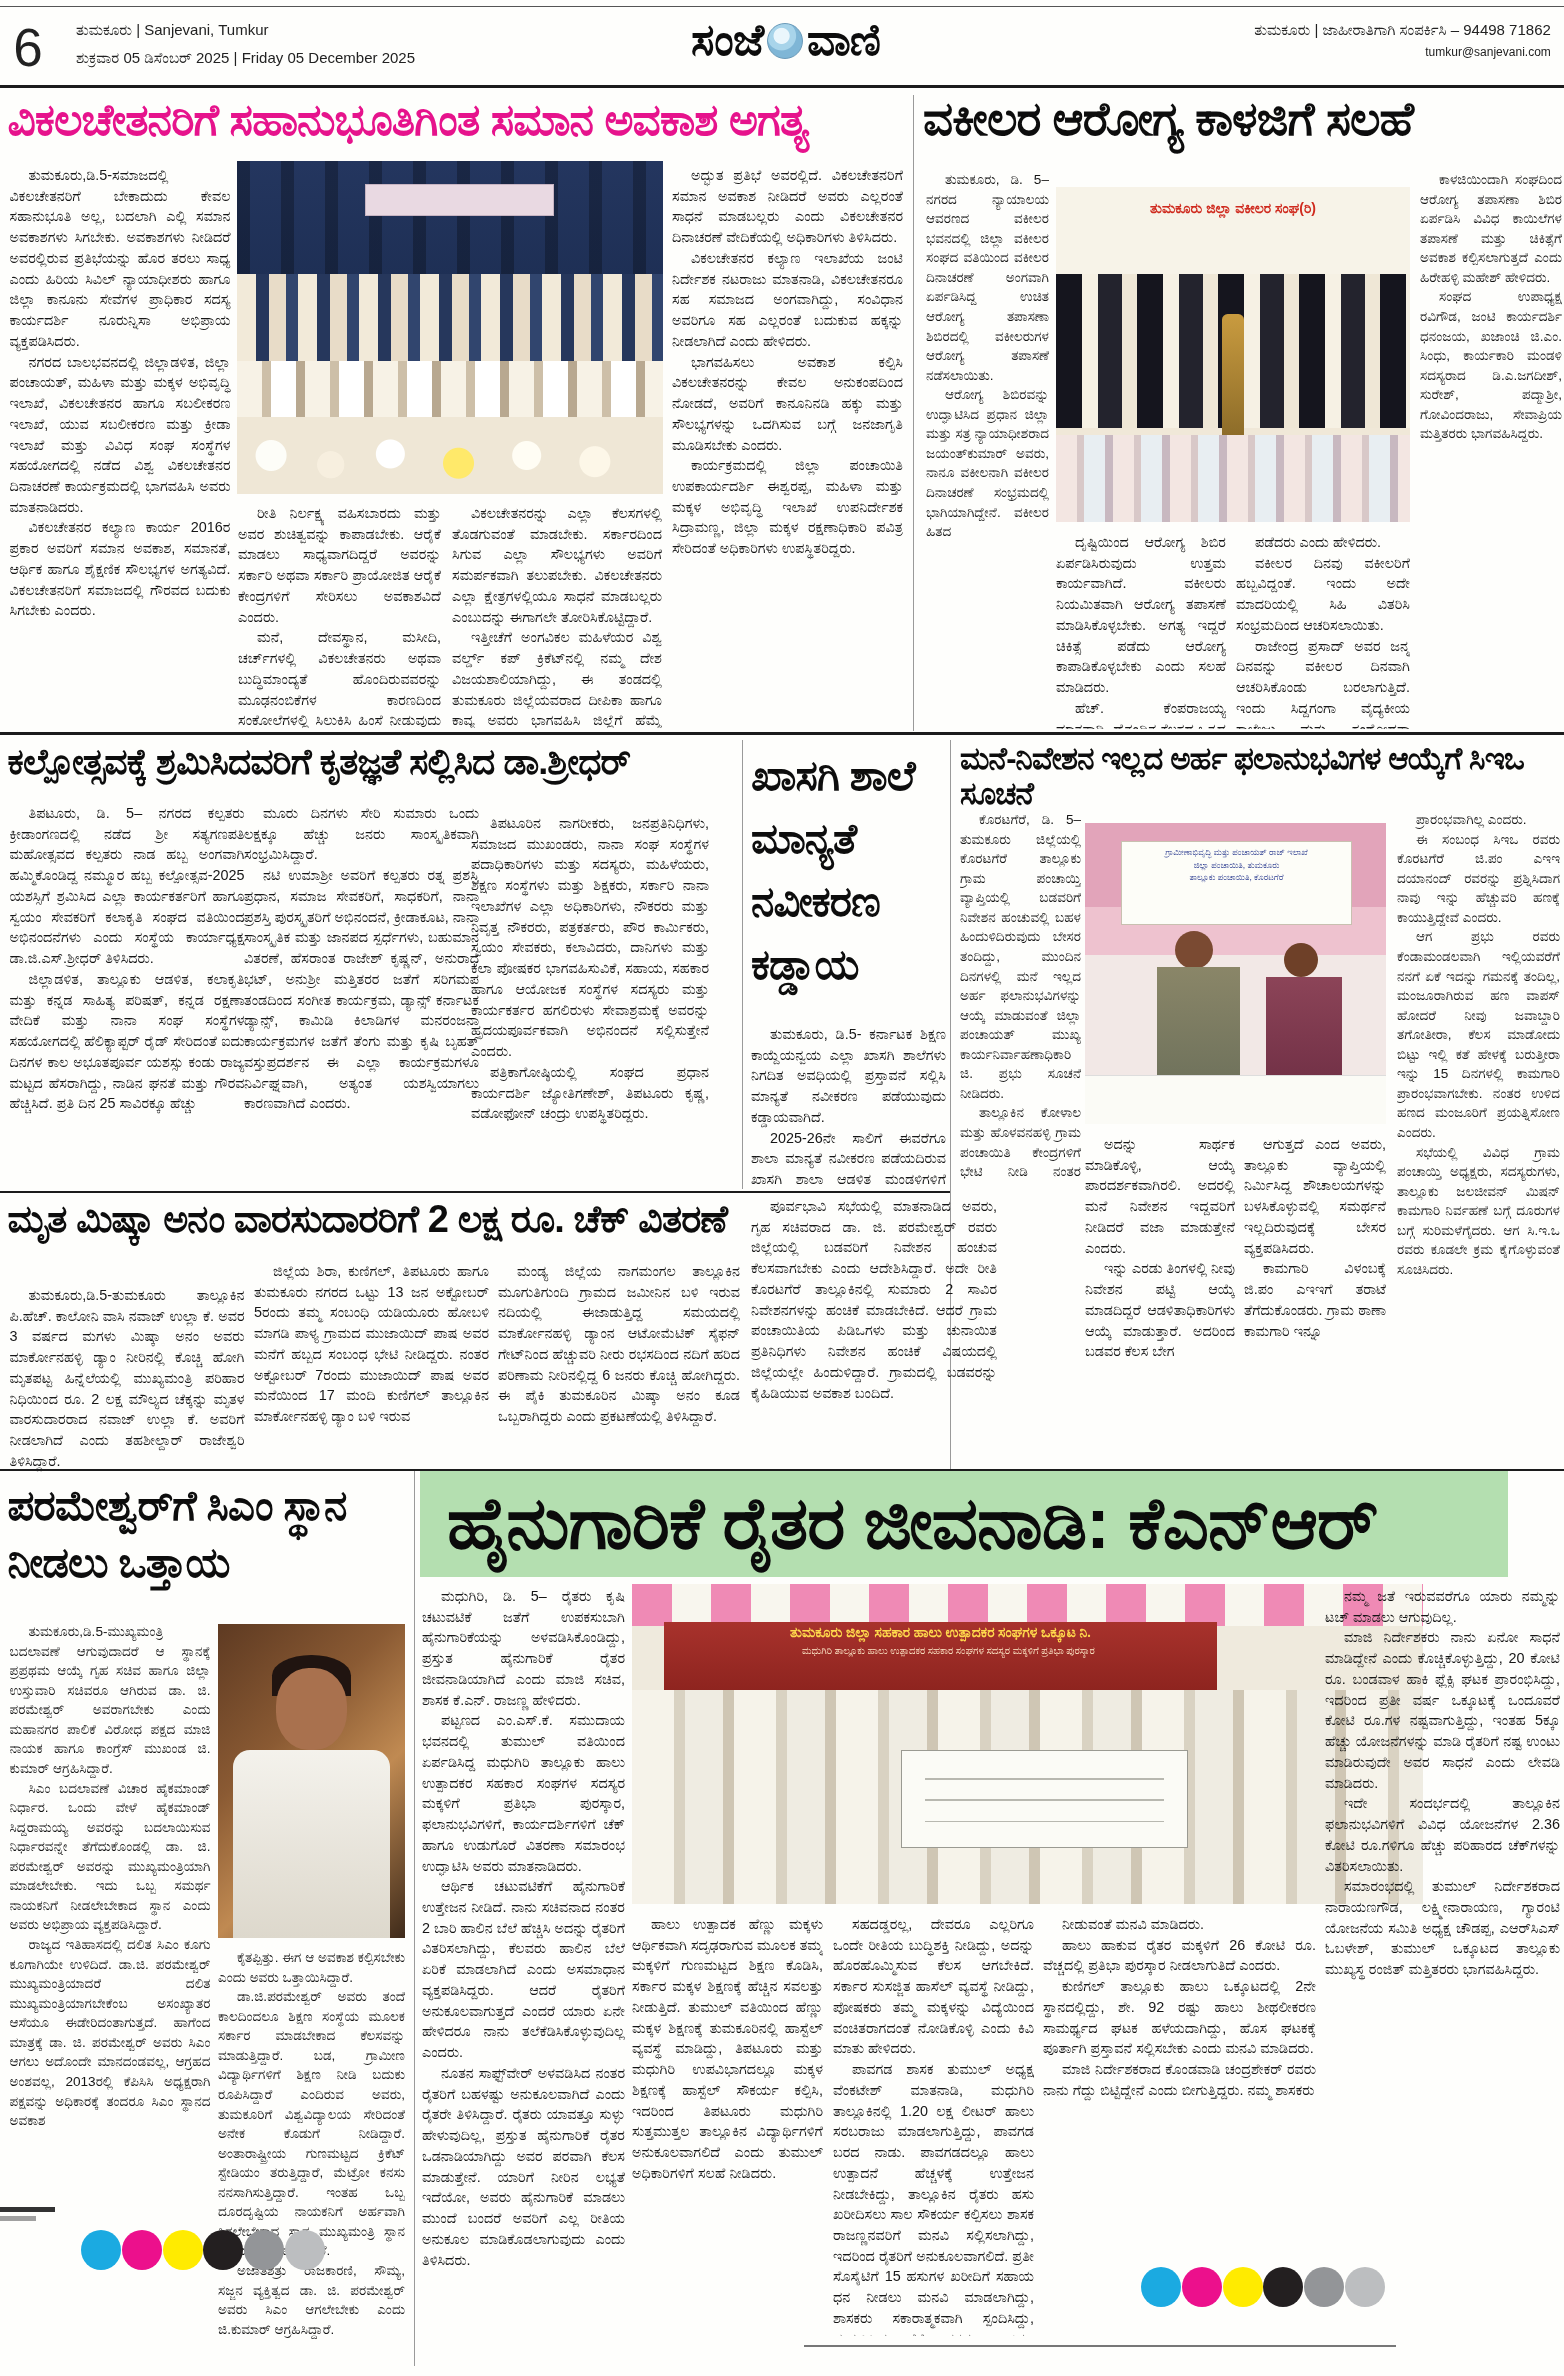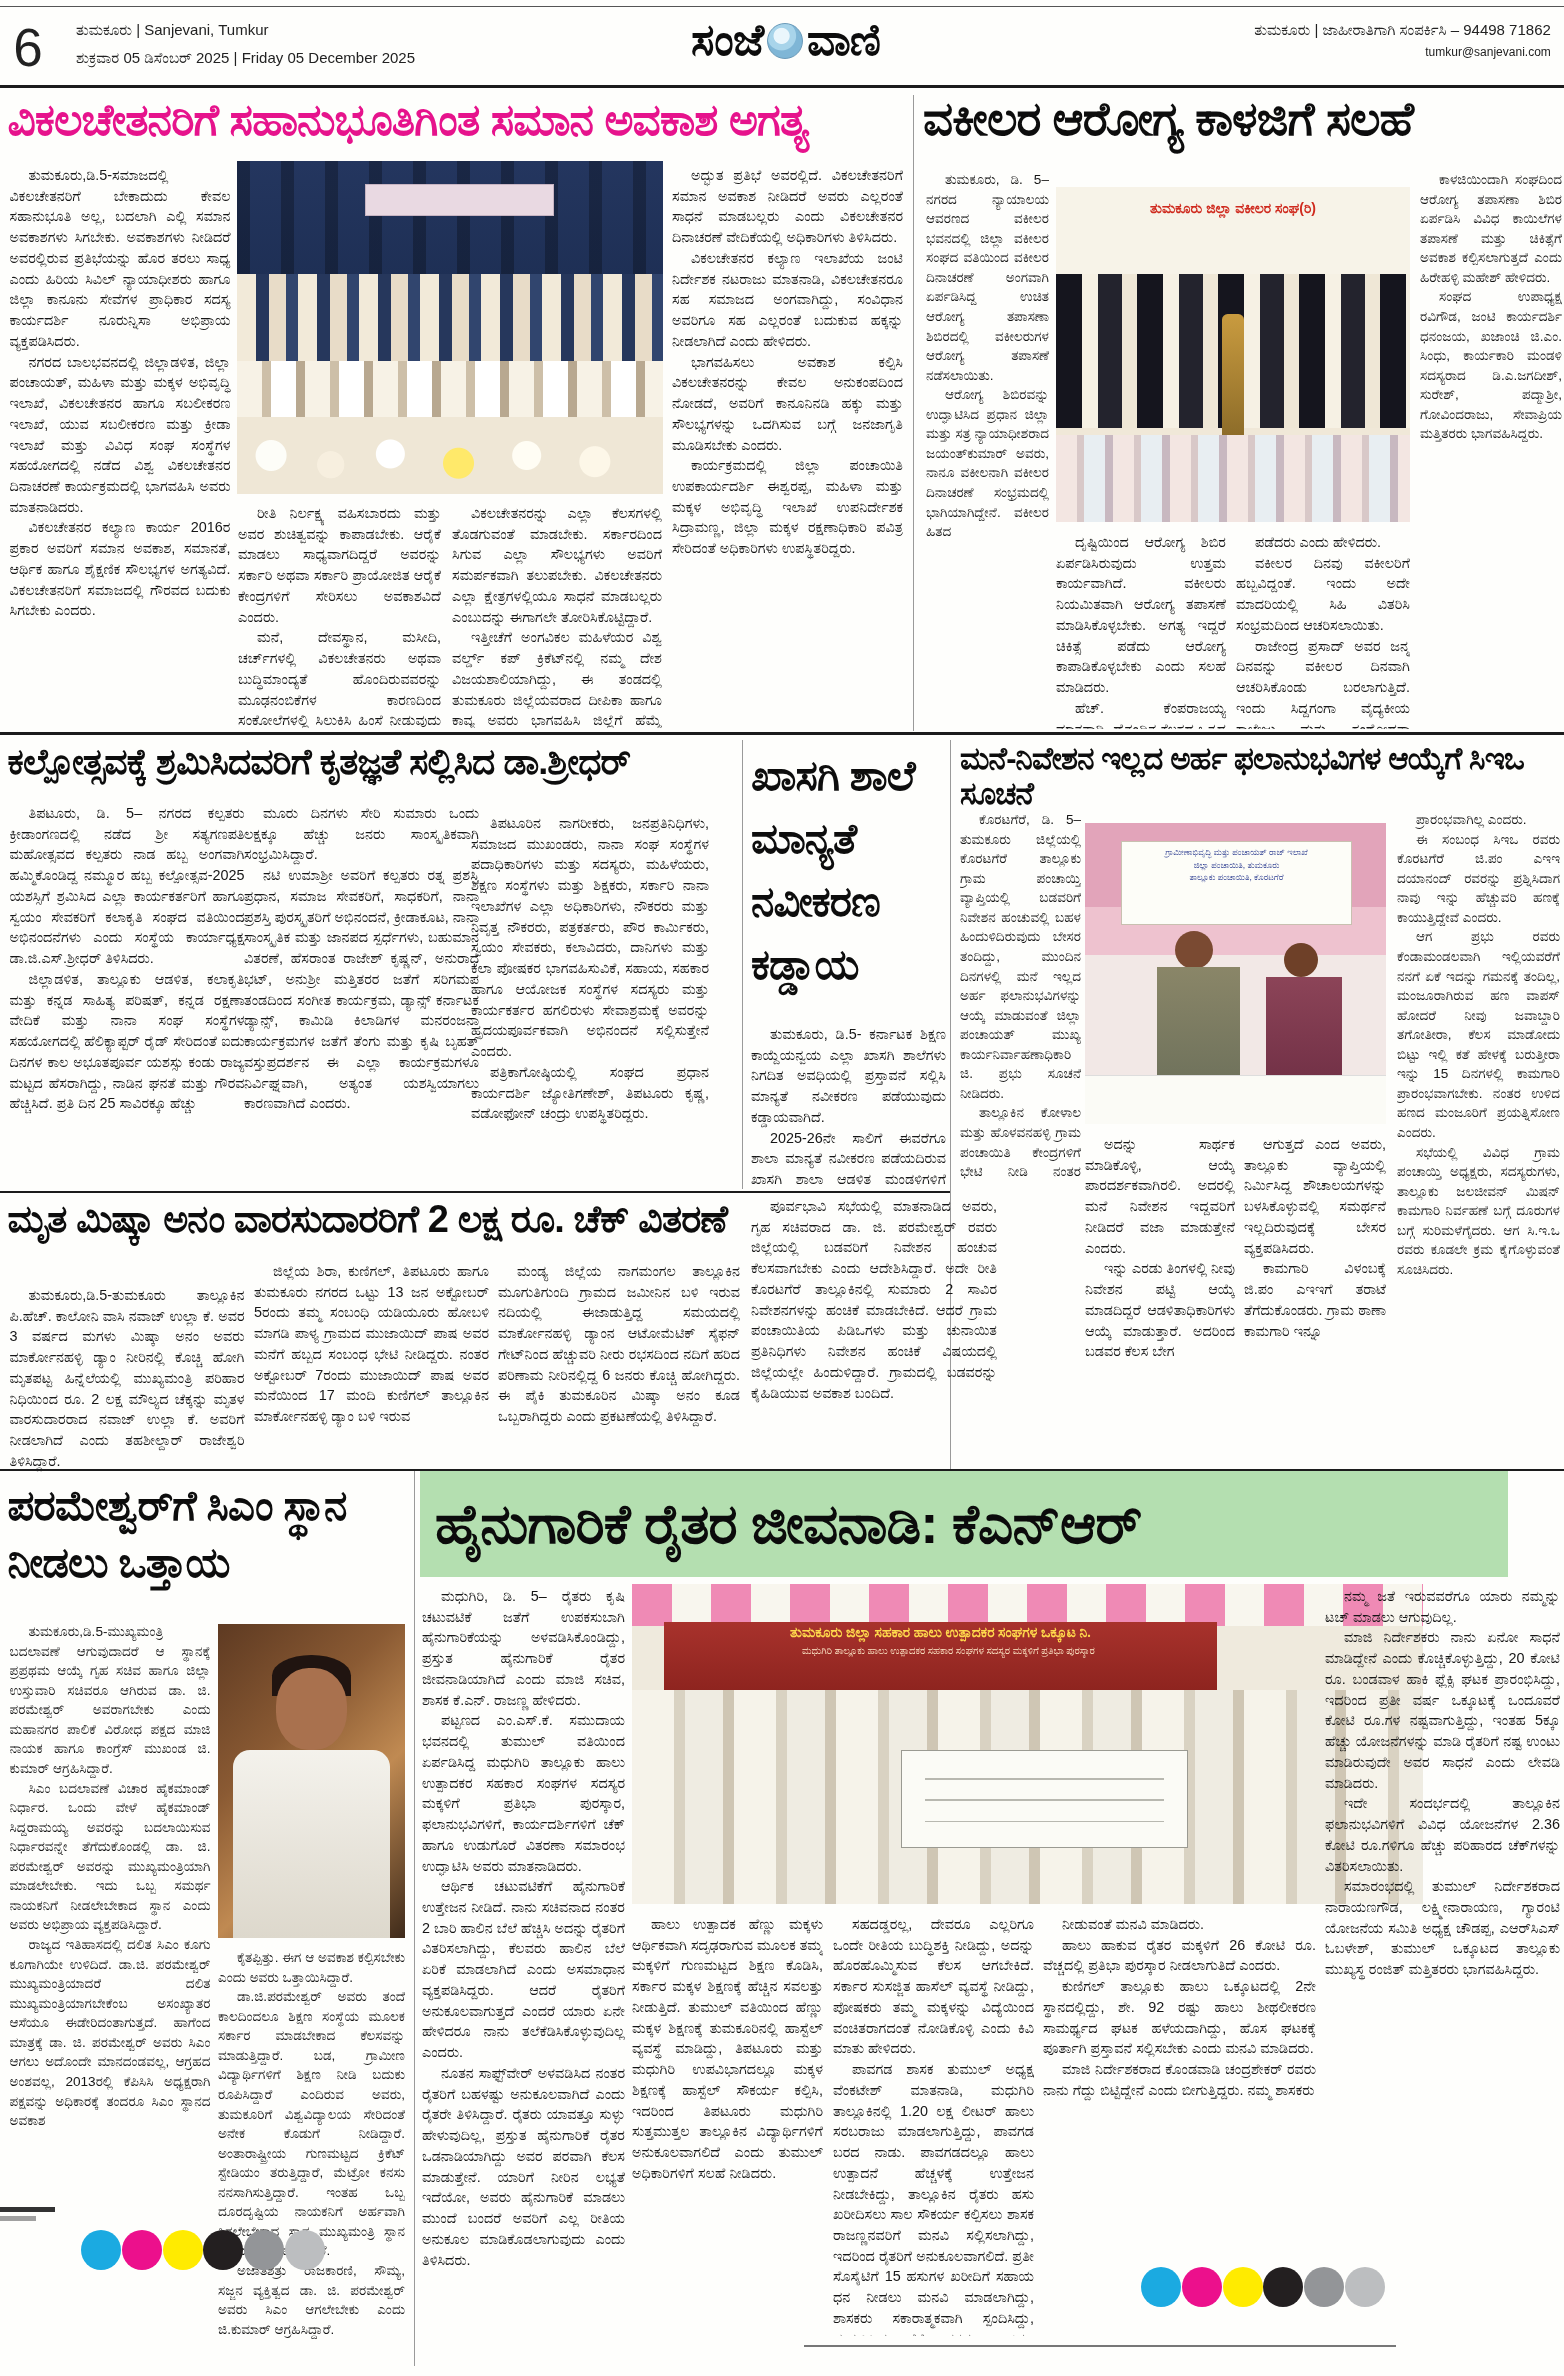--- a/index.html
+++ b/index.html
@@ -17,21 +17,21 @@
           background:radial-gradient(circle at 40% 35%,#eaf6fc 0 7.6px,#a8d4ea 8.5px 14px,#7fb6d6 15px 17px);
           border:0.9px solid #6899b8;}
   .contact{position:absolute;right:13.2px;text-align:right;font-size:15px;color:#222;white-space:nowrap;}
   .headline{position:absolute;font-weight:800;line-height:1.12;letter-spacing:-0.9px;color:#0d0d0d;}
   .col{position:absolute;font-size:14.4px;line-height:1.44;text-align:justify;overflow:hidden;color:#161616;}
   .col p{margin:0;text-indent:19px;}
   .col.narrow{font-size:13.6px;}
   .photo{position:absolute;overflow:hidden;background:#ccc;}
   .photo > div{position:absolute;}
   .greenband{position:absolute;background:#b4dfb0;display:flex;align-items:center;}
-  .greenband .headline-in{font-size:55px;font-weight:800;letter-spacing:-0.9px;color:#0b0b0b;padding-left:15px;white-space:nowrap;}
+  .greenband .headline-in{font-size:72px;font-weight:800;letter-spacing:-0.9px;color:#0b0b0b;padding-left:27px;white-space:nowrap;}
   .dot{position:absolute;width:40px;height:40px;border-radius:50%;}
   
   .p1-bg{inset:0;background:linear-gradient(180deg,#24365f 0%,#1b2c50 52%,#33446b 58%,#d9d2c4 80%,#efe9dc 100%);}
   .p1-stripes{inset:0;background:repeating-linear-gradient(90deg,rgba(0,0,0,.28) 0 13.2px,transparent 13.2px 44px);}
   .p1-banner{left:30%;top:7%;width:44%;height:9%;background:#e9d9e2;border:0.9px solid #c7b4c2;}
   .p1-row1{left:0;top:34%;width:100%;height:28%;
            background:repeating-linear-gradient(90deg,#f2ead9 0 19px,#26375c 19px 32px,#e8dcc8 32px 49px,#31456e 49px 61px);}
   .p1-row2{left:0;top:60%;width:100%;height:17%;
            background:repeating-linear-gradient(90deg,#f7f2e6 0 24.6px,#cdbfa8 24.6px 34px,#ffffff 34px 59px,#b8a890 59px 68px);}
   .p1-balloons{left:0;bottom:0;width:100%;height:23%;background-color:#efe7d6;

